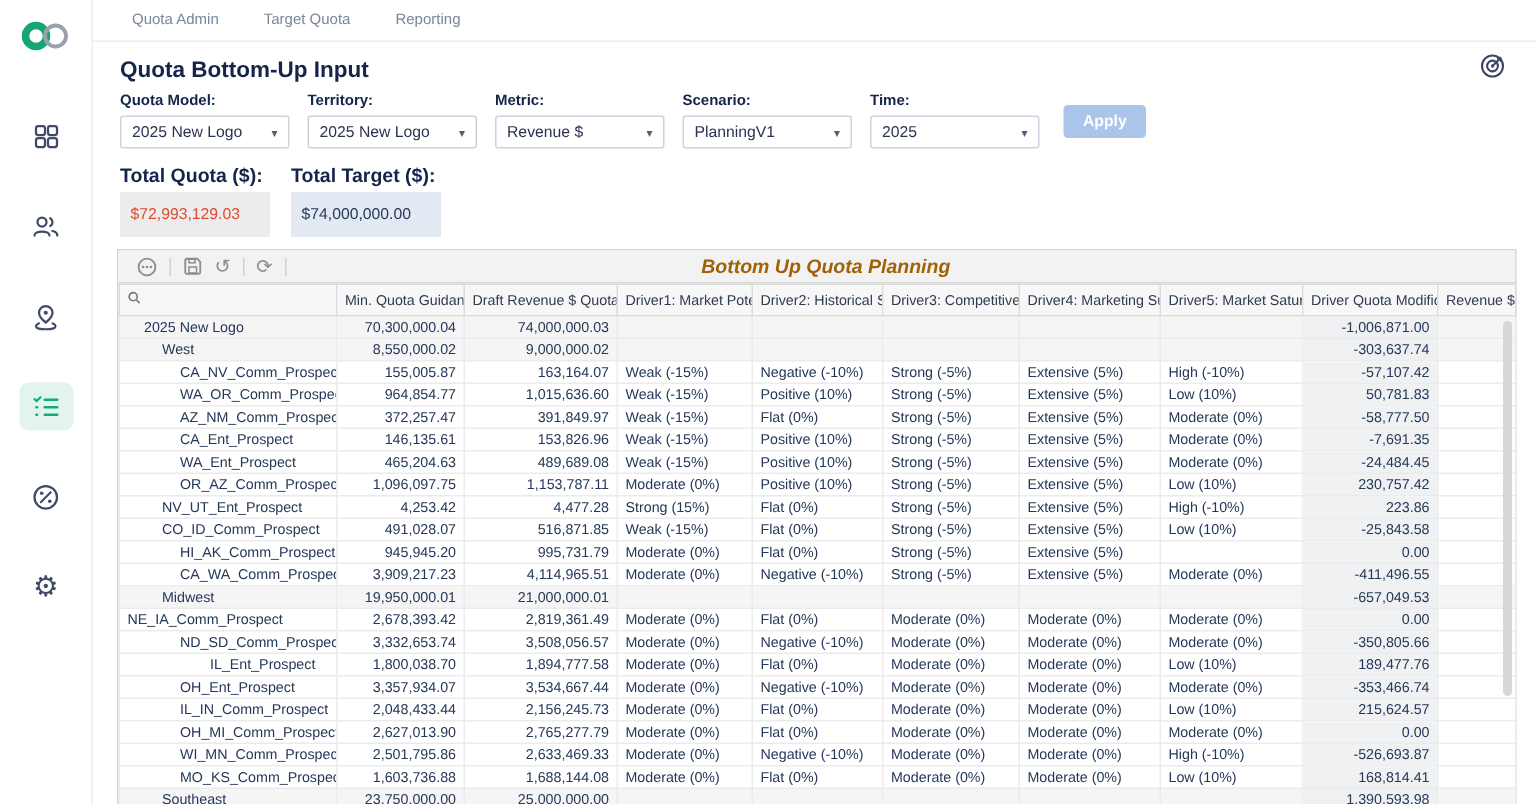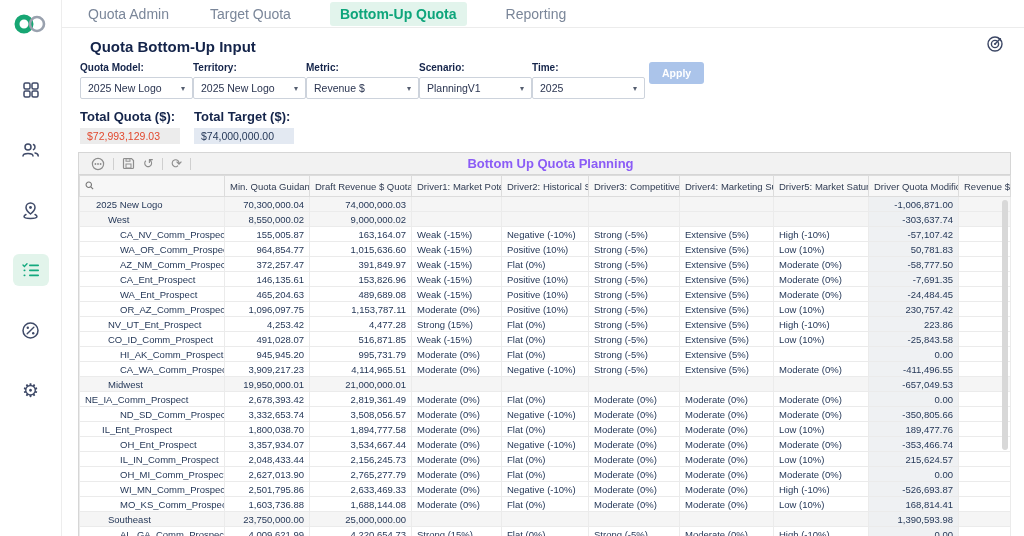--- a/index.html
+++ b/index.html
@@ -26,69 +26,69 @@
     border-radius:6px; cursor:pointer; color:#3f4a68;
   }
   .nav-item.active { background:#e2f4eb; color:#12a97e; }
   .nav-item svg { display:block; }
   .gear-glyph { font-size:19px; line-height:1; color:#3f4a68; }
 
   
   .main { flex:1; position:relative; }
   .tabbar {
     height:28px; border-bottom:1px solid #ececec;
-    display:flex; align-items:center; gap:37px; padding-left:24px;
-    font-size:14px; color:#7a8699;
+    display:flex; align-items:center; gap:26px; padding-left:24px;
+    font-size:10px; color:#7a8699;
   }
   .tab { cursor:pointer; padding:4px 2px; white-space:nowrap; }
   .tab.active { color:#0ea57b; background:#e2f4ec; padding:4px 10px; border-radius:3px; font-weight:bold; }
 
   .page-head { display:flex; justify-content:space-between; align-items:center; margin:8px 20px 0 18px; height:20px; }
-  .page-title { font-size:15px; font-weight:bold; color:#14244a;margin-left:10px; }
+  .page-title { font-size:15px; font-weight:bold; color:#14244a; }
   .target-btn { color:#3b4664; cursor:pointer; }
 
-  .filters { display:flex; margin:6px 0 0 18px; align-items:flex-start; }
+  .filters { display:flex; margin:6px 0 0 18px; gap:12px; align-items:center; }
   .filter { width:113px; }
   .filter-label { font-size:10px; font-weight:bold; color:#14244a; margin-bottom:4px; white-space:nowrap; }
   .select {
     height:22px; border:1px solid #cdd3dc; border-radius:2px; background:#fff;
     font-size:10.5px; color:#2a3450; display:flex; align-items:center;
     justify-content:space-between; padding:0 7px; cursor:pointer;
   }
   .caret { font-size:8px; color:#555e70; }
   .apply-btn {
     height:22px; padding:0 13px; margin-left:4px;
     background:#abc4ea; color:#ffffff; border:none; border-radius:3px;
     font-size:10.5px; font-weight:bold; cursor:default;
   }
 
   .totals { display:flex; gap:14px; margin:10px 0 0 18px; }
   .total-label { font-size:13px; font-weight:bold; color:#14244a; }
   .total-value {
-    margin-top:4px; width:100px; height:16px; padding:4px 7px;
+    margin-top:4px; width:100px; height:30px; padding:4px 7px;
     display:flex; align-items:center; font-size:10.5px;
   }
   .total-value.quota { background:#ececec; color:#e2492f; }
   .total-value.target { background:#e3e9f2; color:#253858; }
 
   
   .grid-panel {
     margin:8px 0 0 16px; width:933px; border:1px solid #d6d6d6;
     background:#fff; position:relative;
   }
   .toolbar {
     height:22px; background:#f2f2f2; border-bottom:1px solid #d6d6d6;
     display:flex; align-items:center; padding:0 8px; position:relative;
   }
   .tb-icon { color:#8d8d8d; display:flex; align-items:center; cursor:pointer; margin:0 4px; }
   .tb-sep { width:1px; height:12px; background:#cfcfcf; margin:0 4px; }
   .tb-glyph { font-size:13px; line-height:1; color:#8d8d8d; }
   .grid-title {
     position:absolute; left:12px; right:0; text-align:center;
-    font-size:13px; font-weight:bold; color:#8b5cf6; pointer-events:none;
+    font-size:13px; font-weight:bold; color:#a16207; pointer-events:none;font-style:italic;
   }
   table { border-collapse:collapse; table-layout:fixed; width:931px; }
   th {
     background:#f7f7f7; border:1px solid #dcdcdc; height:21px;
     font-size:9.5px; font-weight:normal; color:#2f3b52; text-align:left;
     padding:0 5px; white-space:nowrap; overflow:hidden;
   }
   td {
     border:1px solid #ebebeb; height:15px; padding:0 5px;
     font-size:9.5px; color:#253858; white-space:nowrap; overflow:hidden;
@@ -161,21 +161,20 @@
         <span class="gear-glyph">⚙</span>
       </div>
     </nav>
   </aside>
 
   <div class="main">
 
     <div class="tabbar">
       <span class="tab">Quota Admin</span>
       <span class="tab">Target Quota</span>
-      <span class="tab active">Bottom-Up Quota</span>
       <span class="tab">Reporting</span>
     </div>
 
     <div class="page-head">
       <div class="page-title">Quota Bottom-Up Input</div>
       <div class="target-btn">
         <svg width="18" height="18" viewBox="0 0 18 18">
           <circle cx="9" cy="9" r="7" fill="none" stroke="currentColor" stroke-width="1.4"></circle>
           <circle cx="9" cy="9" r="3.6" fill="none" stroke="currentColor" stroke-width="1.4"></circle>
           <circle cx="9" cy="9" r="1.1" fill="currentColor"></circle>
@@ -471,21 +470,21 @@
               <td class="num">3,508,056.57</td>
               <td class="drv">Moderate (0%)</td>
               <td class="drv">Negative (-10%)</td>
               <td class="drv">Moderate (0%)</td>
               <td class="drv">Moderate (0%)</td>
               <td class="drv">Moderate (0%)</td>
               <td class="num mod">-350,805.66</td>
               <td class="rev"></td>
             </tr>
             <tr>
-              <td style="padding-left: 22px;">IL_Ent_Prospect</td>
+              <td style="padding-left: 60px;">IL_Ent_Prospect</td>
               <td class="num">1,800,038.70</td>
               <td class="num">1,894,777.58</td>
               <td class="drv">Moderate (0%)</td>
               <td class="drv">Flat (0%)</td>
               <td class="drv">Moderate (0%)</td>
               <td class="drv">Moderate (0%)</td>
               <td class="drv">Low (10%)</td>
               <td class="num mod">189,477.76</td>
               <td class="rev"></td>
             </tr>

